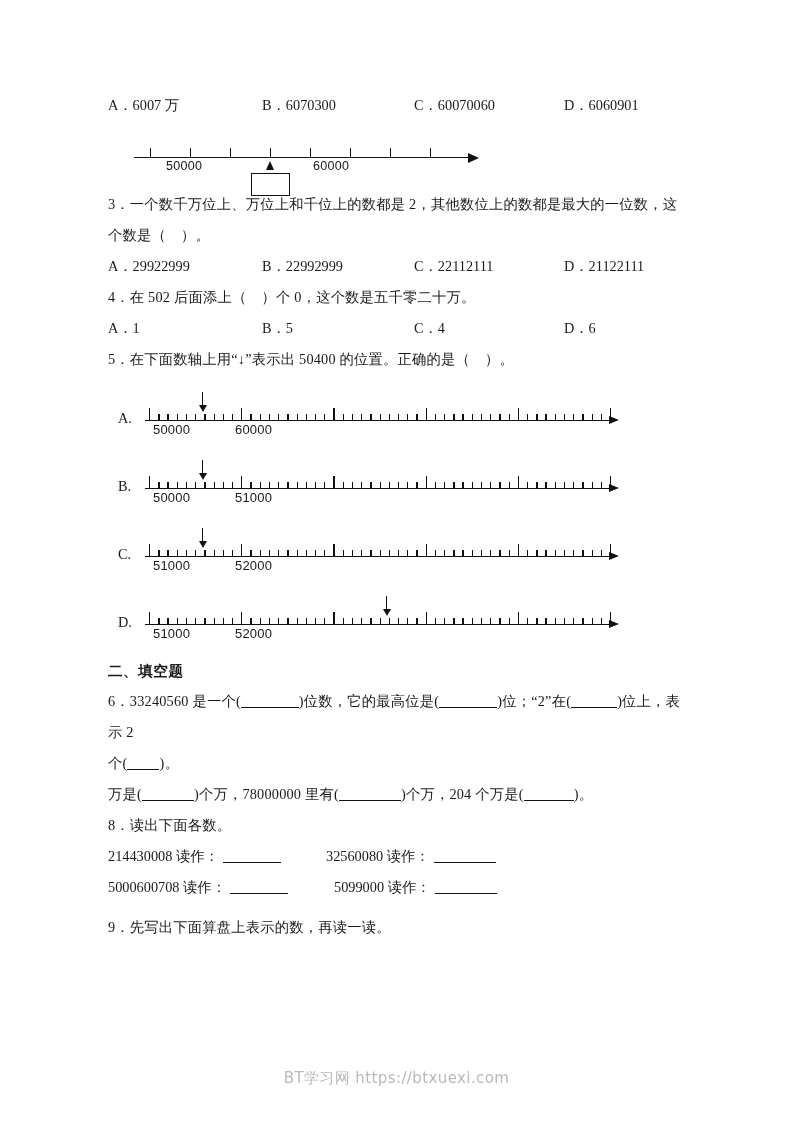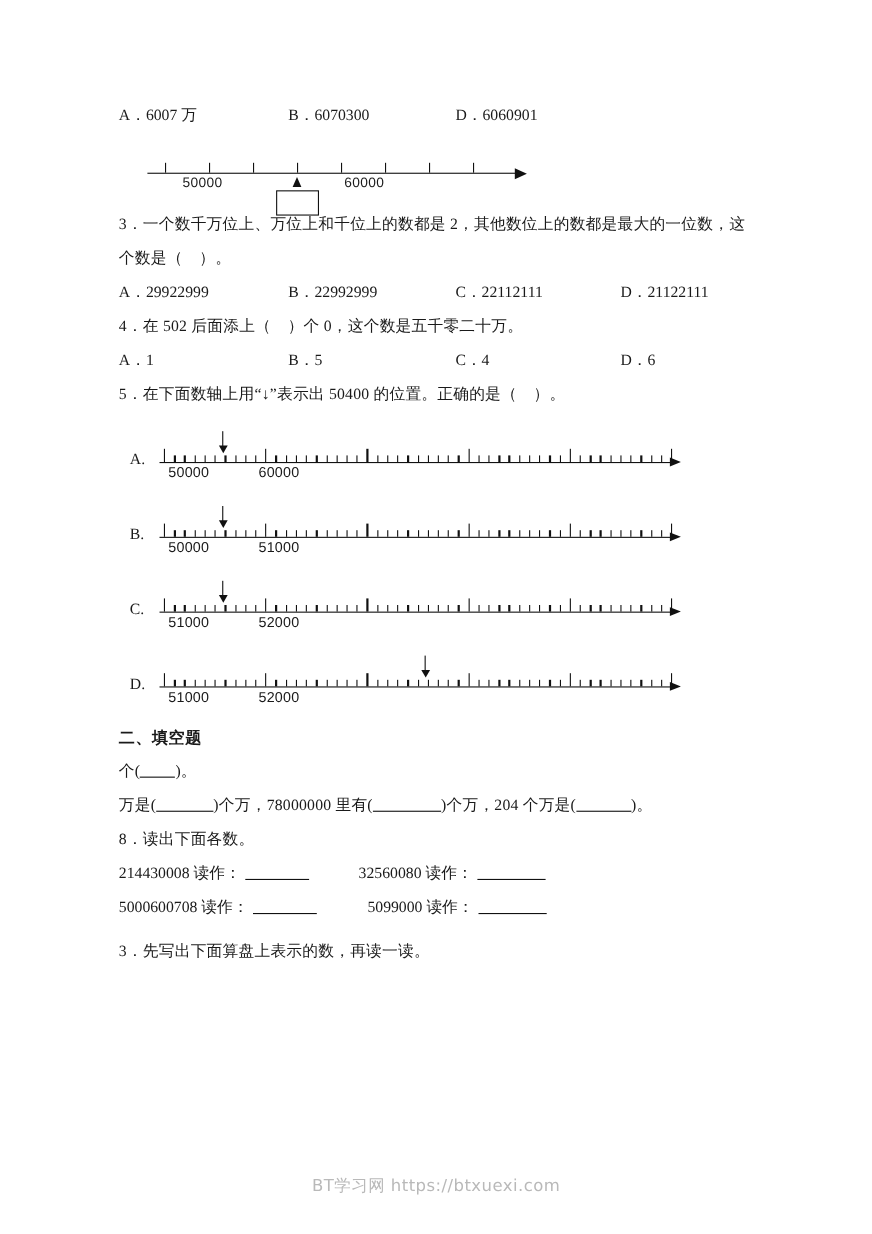--- a/index.html
+++ b/index.html
@@ -218,20 +218,21 @@
 </style>
 </head>
 <body>
 
 <div class="page">
   <div class="content">
 
     <div class="opts">
       <span class="opt opt-a">A．6007 万</span>
       <span class="opt opt-b">B．6070300</span>
+      <span class="opt opt-c">C．60070060</span>
       <span class="opt opt-d">D．6060901</span>
     </div>
 
 
     <div class="nl2-wrap">
       <div class="nl2-axis"></div>
       <div class="nl2-arrow"></div>
 
       <div class="nl2-tick" style="left:30px;"></div>
       <div class="nl2-tick" style="left:70px;"></div>
@@ -516,38 +517,39 @@
           <div class="nl5-tick minor" style="left: 492.78px;"></div>
           <div class="nl5-tick major" style="left: 502px;"></div>
         </div>
       <div class="nl5-down" style="left:278px;"></div>
       <div class="nl5-label" style="left:45px;">51000</div>
       <div class="nl5-label" style="left:127px;">52000</div>
     </div>
 
     <div class="section-title">二、填空题</div>
 
+    <div class="qtext"><span>6．33240560 是一个(</span><span class="blank-line" style="width:58px;"></span><span>)位数，它的最高位是(</span><span class="blank-line" style="width:58px;"></span><span>)位；“2”在(</span><span class="blank-line" style="width:46px;"></span><span>)位上，表示 2</span></div>
     <div class="qtext"><span>个(</span><span class="blank-line" style="width:32px;"></span><span>)。</span></div>
 
     <div class="qtext"><span>万是(</span><span class="blank-line" style="width:52px;"></span><span>)个万，78000000 里有(</span><span class="blank-line" style="width:62px;"></span><span>)个万，204 个万是(</span><span class="blank-line" style="width:50px;"></span><span>)。</span></div>
 
     <div class="qtext">8．读出下面各数。</div>
 
     <div class="row-8">
       <span class="cell1"><span>214430008</span> <span>读作：</span><span class="blank-line" style="width:58px; margin-left:4px;"></span></span>
       <span class="cell2"><span>32560080</span> <span>读作：</span><span class="blank-line" style="width:62px; margin-left:4px;"></span></span>
     </div>
 
     <div class="row-8">
       <span class="cell1"><span>5000600708</span> <span>读作：</span><span class="blank-line" style="width:58px; margin-left:4px;"></span></span>
       <span class="cell2" style="padding-left:8px;"><span>5099000</span> <span>读作：</span><span class="blank-line" style="width:62px; margin-left:4px;"></span></span>
     </div>
 
     <div class="spacer-sm"></div>
 
-    <div class="qtext">3．先写出下面算盘上表示的数，再读一读。</div>
+    <div class="qtext">9．先写出下面算盘上表示的数，再读一读。</div>
 
   </div>
 
   <div class="footer">
     <div class="footer-watermark">BT学习网 https://btxuexi.com</div>
   </div>
 </div>
 
 </body></html>

